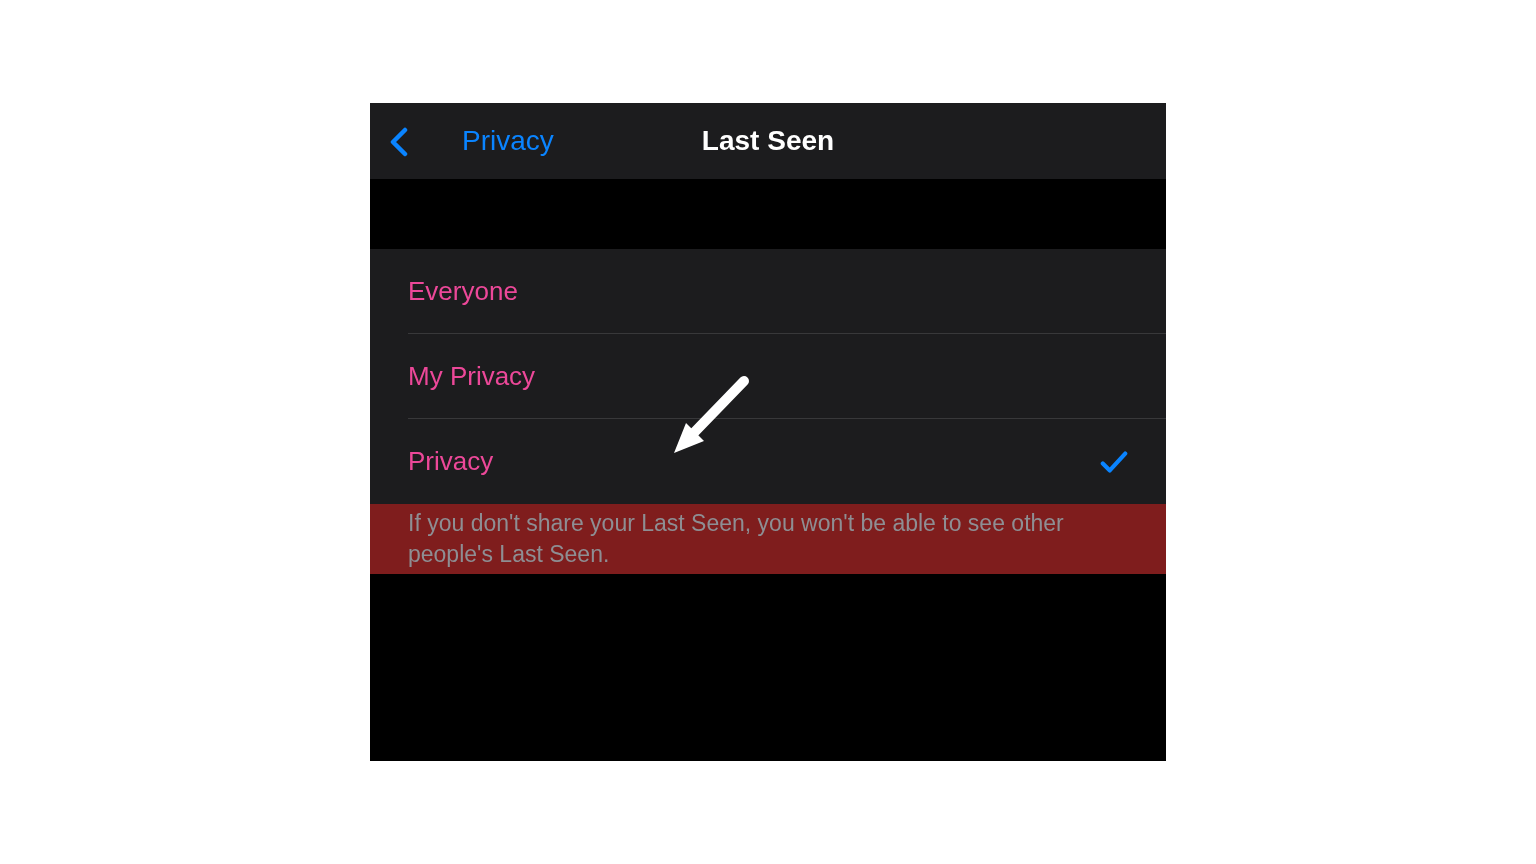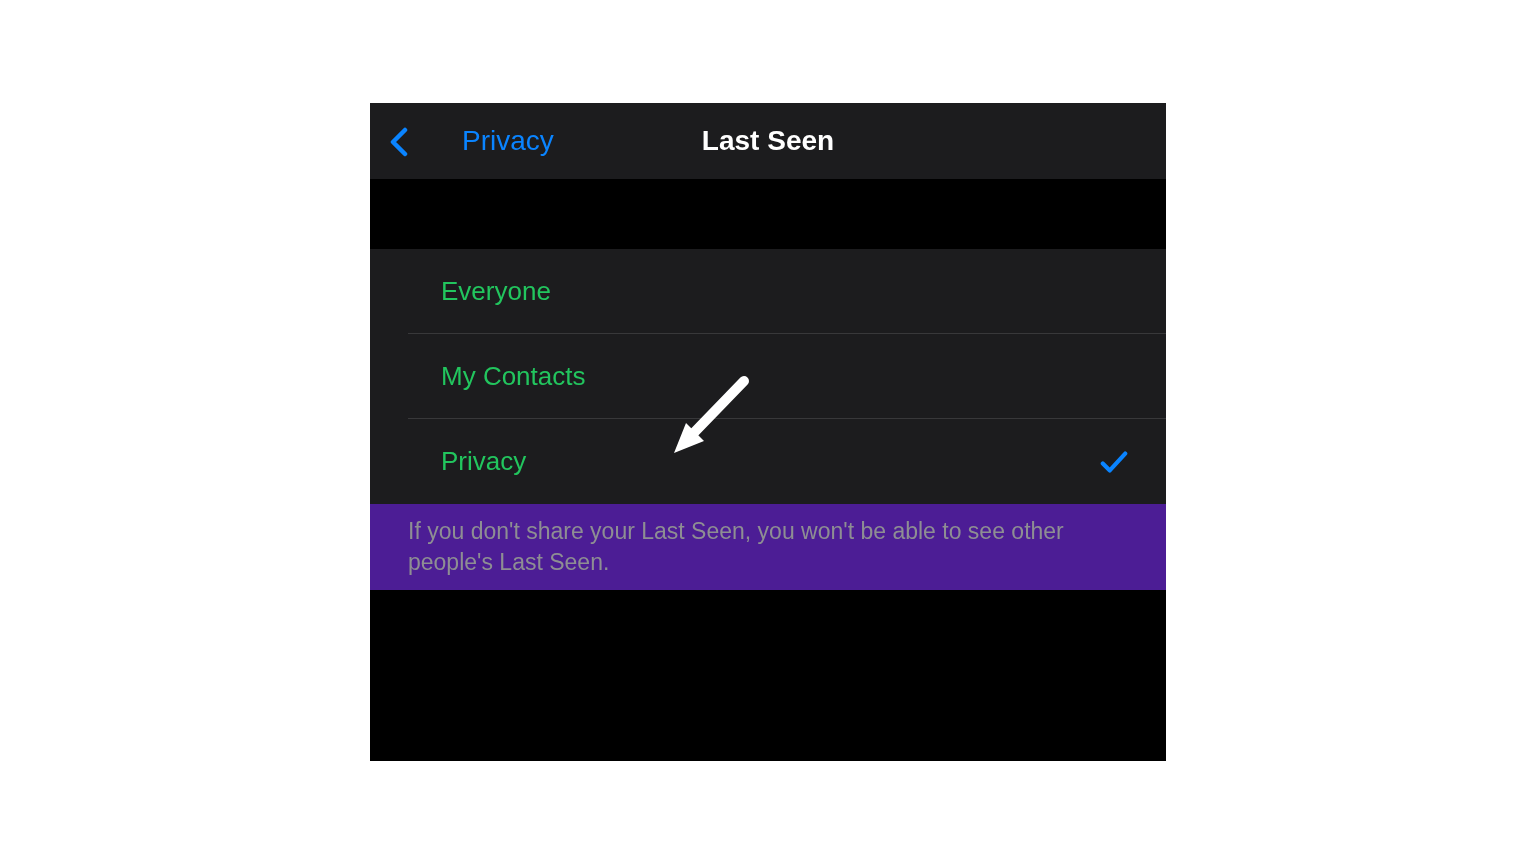--- a/index.html
+++ b/index.html
@@ -66,49 +66,48 @@
     .list-item {
       height: 85px;
       display: flex;
       align-items: center;
       justify-content: space-between;
       padding: 0 38px;
       cursor: pointer;
       position: relative;
     }
     .list-item-label {
-      color: #22c55e;
+      color: #ec4899;
       font-size: 26px;
       font-weight: 400;
-      margin-left: 33px;
     }
     .separator {
       position: absolute;
       bottom: 0;
       left: 38px;
       right: 0;
       height: 1px;
       background: #38383a;
     }
     .chevron-right {
       color: #5a5a5e;
       display: flex;
       align-items: center;
     }
     .checkmark {
       color: #0a84ff;
       display: flex;
       align-items: center;
     }
     .footer-text {
-      padding: 12px 38px;
+      padding: 4px 38px;
       color: #8e8e93;
       font-size: 23px;
       line-height: 1.35;
-      background: #4c1d95;
+      background: #7f1d1d;
     }
     .watermark {
       position: absolute;
       left: 38px;
       top: 356px;
       color: #2a2a2c;
       font-size: 40px;
       font-weight: 900;
       letter-spacing: 4px;
       font-family: Arial, sans-serif;
@@ -156,21 +155,21 @@
 
     <div class="list-item">
       <div class="item-content">
         <span class="list-item-label">Everyone</span>
       </div>
       <div class="separator"></div>
     </div>
 
     <div class="list-item">
       <div class="item-content">
-        <span class="list-item-label">My Contacts</span>
+        <span class="list-item-label">My Privacy</span>
       </div>
       <div class="separator"></div>
     </div>
 
 
     <div class="list-item">
       <div class="item-content">
         <span class="list-item-label">Privacy</span>
         <span class="checkmark">
           <svg width="28" height="26" viewBox="0 0 20 18" fill="none">

